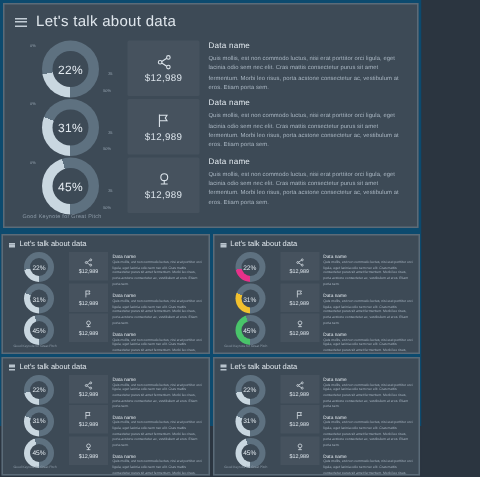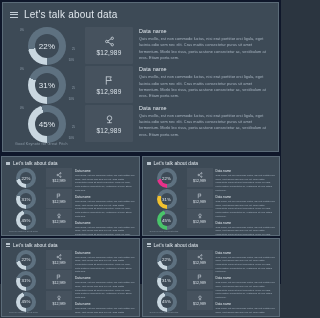--- a/index.html
+++ b/index.html
@@ -2,21 +2,21 @@
 <html><head>
 <meta charset="utf-8">
 <style>
   * { box-sizing: border-box; margin: 0; padding: 0; }
   html, body {
     width: 281px; height: 318px;
     background: #2b3540;
     font-family: "Liberation Sans", sans-serif;
     overflow: hidden;
   }
-  .app { position: relative; width: 281px; height: 284px; background: #0f172a; }
+  .app { position: relative; width: 281px; height: 284px; background: #0c4a6e; }
 
   
   .main-slide {
     position: absolute; left: 2px; top: 2px;
     width: 277px; height: 150px;
     background: #3d4a56;
     border: 1px solid #5b6b78;
   }
   .slide-header { position: absolute; left: 7px; top: 6px; display: flex; align-items: center; gap: 6px; }
   .hamburger { display: flex; flex-direction: column; justify-content: space-between; width: 8px; height: 6px; }

